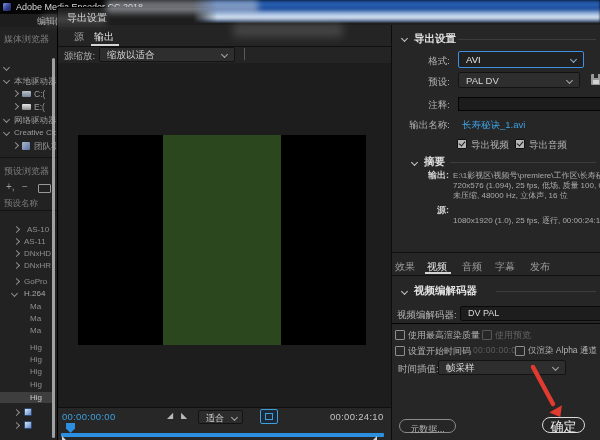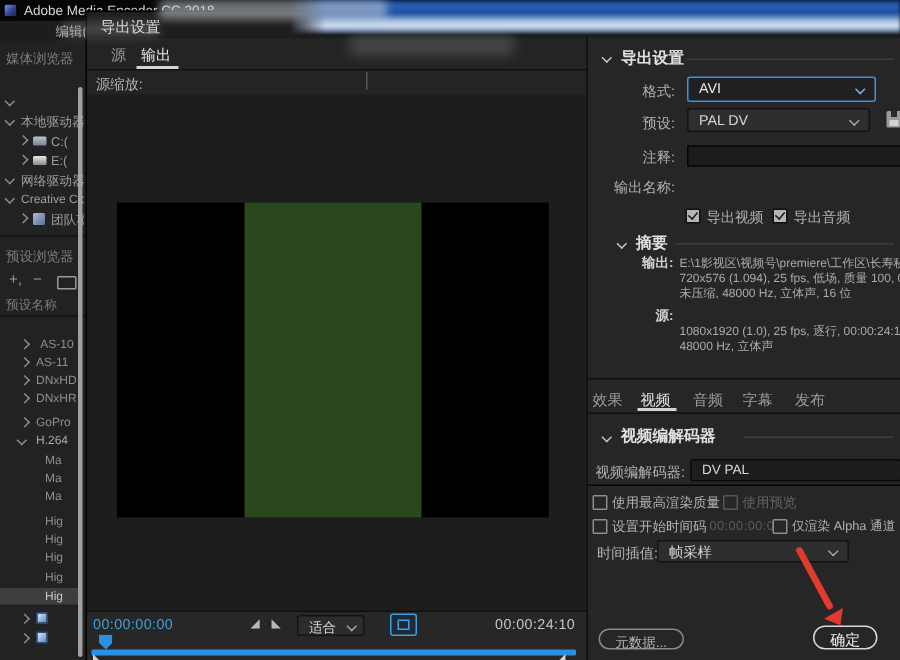--- a/index.html
+++ b/index.html
@@ -46,21 +46,21 @@
   .rule{height:1px;background:#3c3c3c;}
   .divl{height:1px;background:#101010;}
   .cb{position:absolute;width:10px;height:10px;background:#272727;border:1px solid #8d8d8d;border-radius:1px;box-sizing:border-box;}
   .cb.on{background:#b5b5b5;border-color:#101010;}
   .cb.on::after{content:"";position:absolute;left:2px;top:0px;width:3px;height:5px;border-right:1.6px solid #1c1c1c;border-bottom:1.6px solid #1c1c1c;transform:rotate(40deg);}
   .cb.dis{border-color:#565656;}
   .sumtxt{font-size:8px;color:#ababab;white-space:nowrap;overflow:hidden;}
   .pill{border:1px solid #8a8a8a;border-radius:8px;text-align:center;box-sizing:border-box;}
   .pill span{font-size:9px;color:#b5b5b5;}
   .pill.ok{border-color:#d9d9d9;}
-  .pill.ok span{font-size:10px;color:#f0f0f0;}
+  .pill.ok span{font-size:13px;color:#f0f0f0;}
   .tcblue{font-size:9.5px;color:#3da0e0;letter-spacing:.3px;}
   .tcgray{font-size:9.5px;color:#c4c4c4;letter-spacing:.3px;}
   .trico{font-size:8px;color:#b8b8b8;}
   .cropbtn{width:18px;height:15px;border:1px solid #3da0e0;border-radius:2px;background:#1e2935;box-sizing:border-box;}
   .cropg{position:absolute;left:4px;top:3px;width:8px;height:7px;border:1.2px solid #3da0e0;box-sizing:border-box;}
   .playhead{width:9px;height:10px;background:#2d8fe0;clip-path:polygon(0 0,100% 0,100% 55%,50% 100%,0 55%);}
   .handL{width:0;height:0;border-bottom:7px solid #d2d2d2;border-right:7px solid transparent;}
   .handR{width:0;height:0;border-bottom:7px solid #d2d2d2;border-left:7px solid transparent;}
   .disk{position:absolute;width:10px;height:11px;background:#9a9a9a;border-radius:1px;}
   .disk::before{content:"";position:absolute;left:3px;top:0;width:4px;height:4px;background:#2a2a2a;}
@@ -204,20 +204,24 @@
       <span class="abs nw" id="dlg-title">导出设置</span>
     </div>
 
     <div class="abs" style="left:0;top:17px;width:333px;height:416px;background:#242424;">
       <span class="abs tab" style="left:16px;top:5px;">源</span>
       <span class="abs tab on" style="left:36px;top:5px;">输出</span>
       <div class="abs tabline" style="left:33px;top:19px;width:28px;"></div>
       <div class="abs divl" style="left:0;top:21px;width:333px;"></div>
 
       <span class="abs lbl" style="left:6px;top:25px;">源缩放:</span>
+      <div class="abs fld" style="left:41px;top:22px;width:136px;height:15px;">
+        <span class="fv">缩放以适合</span>
+        <i class="ddc"></i>
+      </div>
       <div class="abs" style="left:186px;top:23px;width:1px;height:12px;background:#5a5a5a;"></div>
 
       <div class="abs" style="left:0;top:38px;width:333px;height:344px;background:#1d1d1d;">
         <div class="abs" style="left:20px;top:72px;width:288px;height:210px;background:#000;">
           <div class="abs" style="left:85px;top:0;width:118px;height:210px;background:#2a471d;"></div>
         </div>
       </div>
 
       <div class="abs" style="left:0;top:382px;width:333px;height:34px;background:#272727;border-top:1px solid #0f0f0f;box-sizing:border-box;">
         <span class="abs tcblue" style="left:4px;top:3px;">00:00:00:00</span>
@@ -254,38 +258,38 @@
       <div class="abs fld" style="left:66px;top:47px;width:122px;height:16px;">
         <span class="fv" style="top:2px;">PAL DV</span>
         <i class="ddc" style="top:5px;"></i>
       </div>
       <i class="disk" style="left:199px;top:49px;"></i>
 
       <span class="abs lblr" style="left:0;top:74px;width:58px;">注释:</span>
       <div class="abs" style="left:66px;top:72px;width:143px;height:14px;background:#1c1c1c;border:1px solid #050505;box-sizing:border-box;"></div>
 
       <span class="abs lblr" style="left:0;top:94px;width:58px;">输出名称:</span>
+      <span class="abs nw" style="left:70px;top:94px;width:135px;font-size:9.5px;color:#3da0e0;">长寿秘诀_1.avi</span>
 
       <i class="cb on" style="left:65px;top:114px;"></i>
       <span class="abs lbl" style="left:79px;top:114px;">导出视频</span>
       <i class="cb on" style="left:123px;top:114px;"></i>
       <span class="abs lbl" style="left:137px;top:114px;">导出音频</span>
 
       <i class="chev lt" style="left:20px;top:135px;"></i>
       <span class="abs sechd" style="left:32px;top:130px;">摘要</span>
       <div class="abs rule" style="left:58px;top:137px;width:146px;"></div>
 
       <span class="abs lblr" style="left:0;top:144px;width:57px;font-weight:bold;color:#cfcfcf;font-size:9px;">输出:</span>
       <span class="abs sumtxt" style="left:61px;top:145px;width:148px;">E:\1影视区\视频号\premiere\工作区\长寿秘诀</span>
       <span class="abs sumtxt" style="left:61px;top:155px;width:148px;">720x576 (1.094), 25 fps, 低场, 质量 100, 00:00:24:1</span>
       <span class="abs sumtxt" style="left:61px;top:165px;width:148px;">未压缩, 48000 Hz, 立体声, 16 位</span>
 
       <span class="abs lblr" style="left:0;top:179px;width:57px;font-weight:bold;color:#cfcfcf;font-size:9px;">源:</span>
       <span class="abs sumtxt" style="left:61px;top:190px;width:148px;">1080x1920 (1.0), 25 fps, 逐行, 00:00:24:10</span>
-      <span class="abs sumtxt" style="left:61px;top:200px;width:148px;">48000 Hz, 立体声</span>
 
       <div class="abs divl" style="left:0;top:227px;width:210px;"></div>
 
       <span class="abs tab" style="left:3px;top:235px;">效果</span>
       <span class="abs tab on" style="left:35px;top:235px;">视频</span>
       <span class="abs tab" style="left:70px;top:235px;">音频</span>
       <span class="abs tab" style="left:103px;top:235px;text-align:right;">字幕</span>
       <span class="abs tab" style="left:138px;top:235px;">发布</span>
       <div class="abs tabline" style="left:33px;top:247px;width:26px;"></div>
       <div class="abs divl" style="left:0;top:250px;width:210px;"></div>

